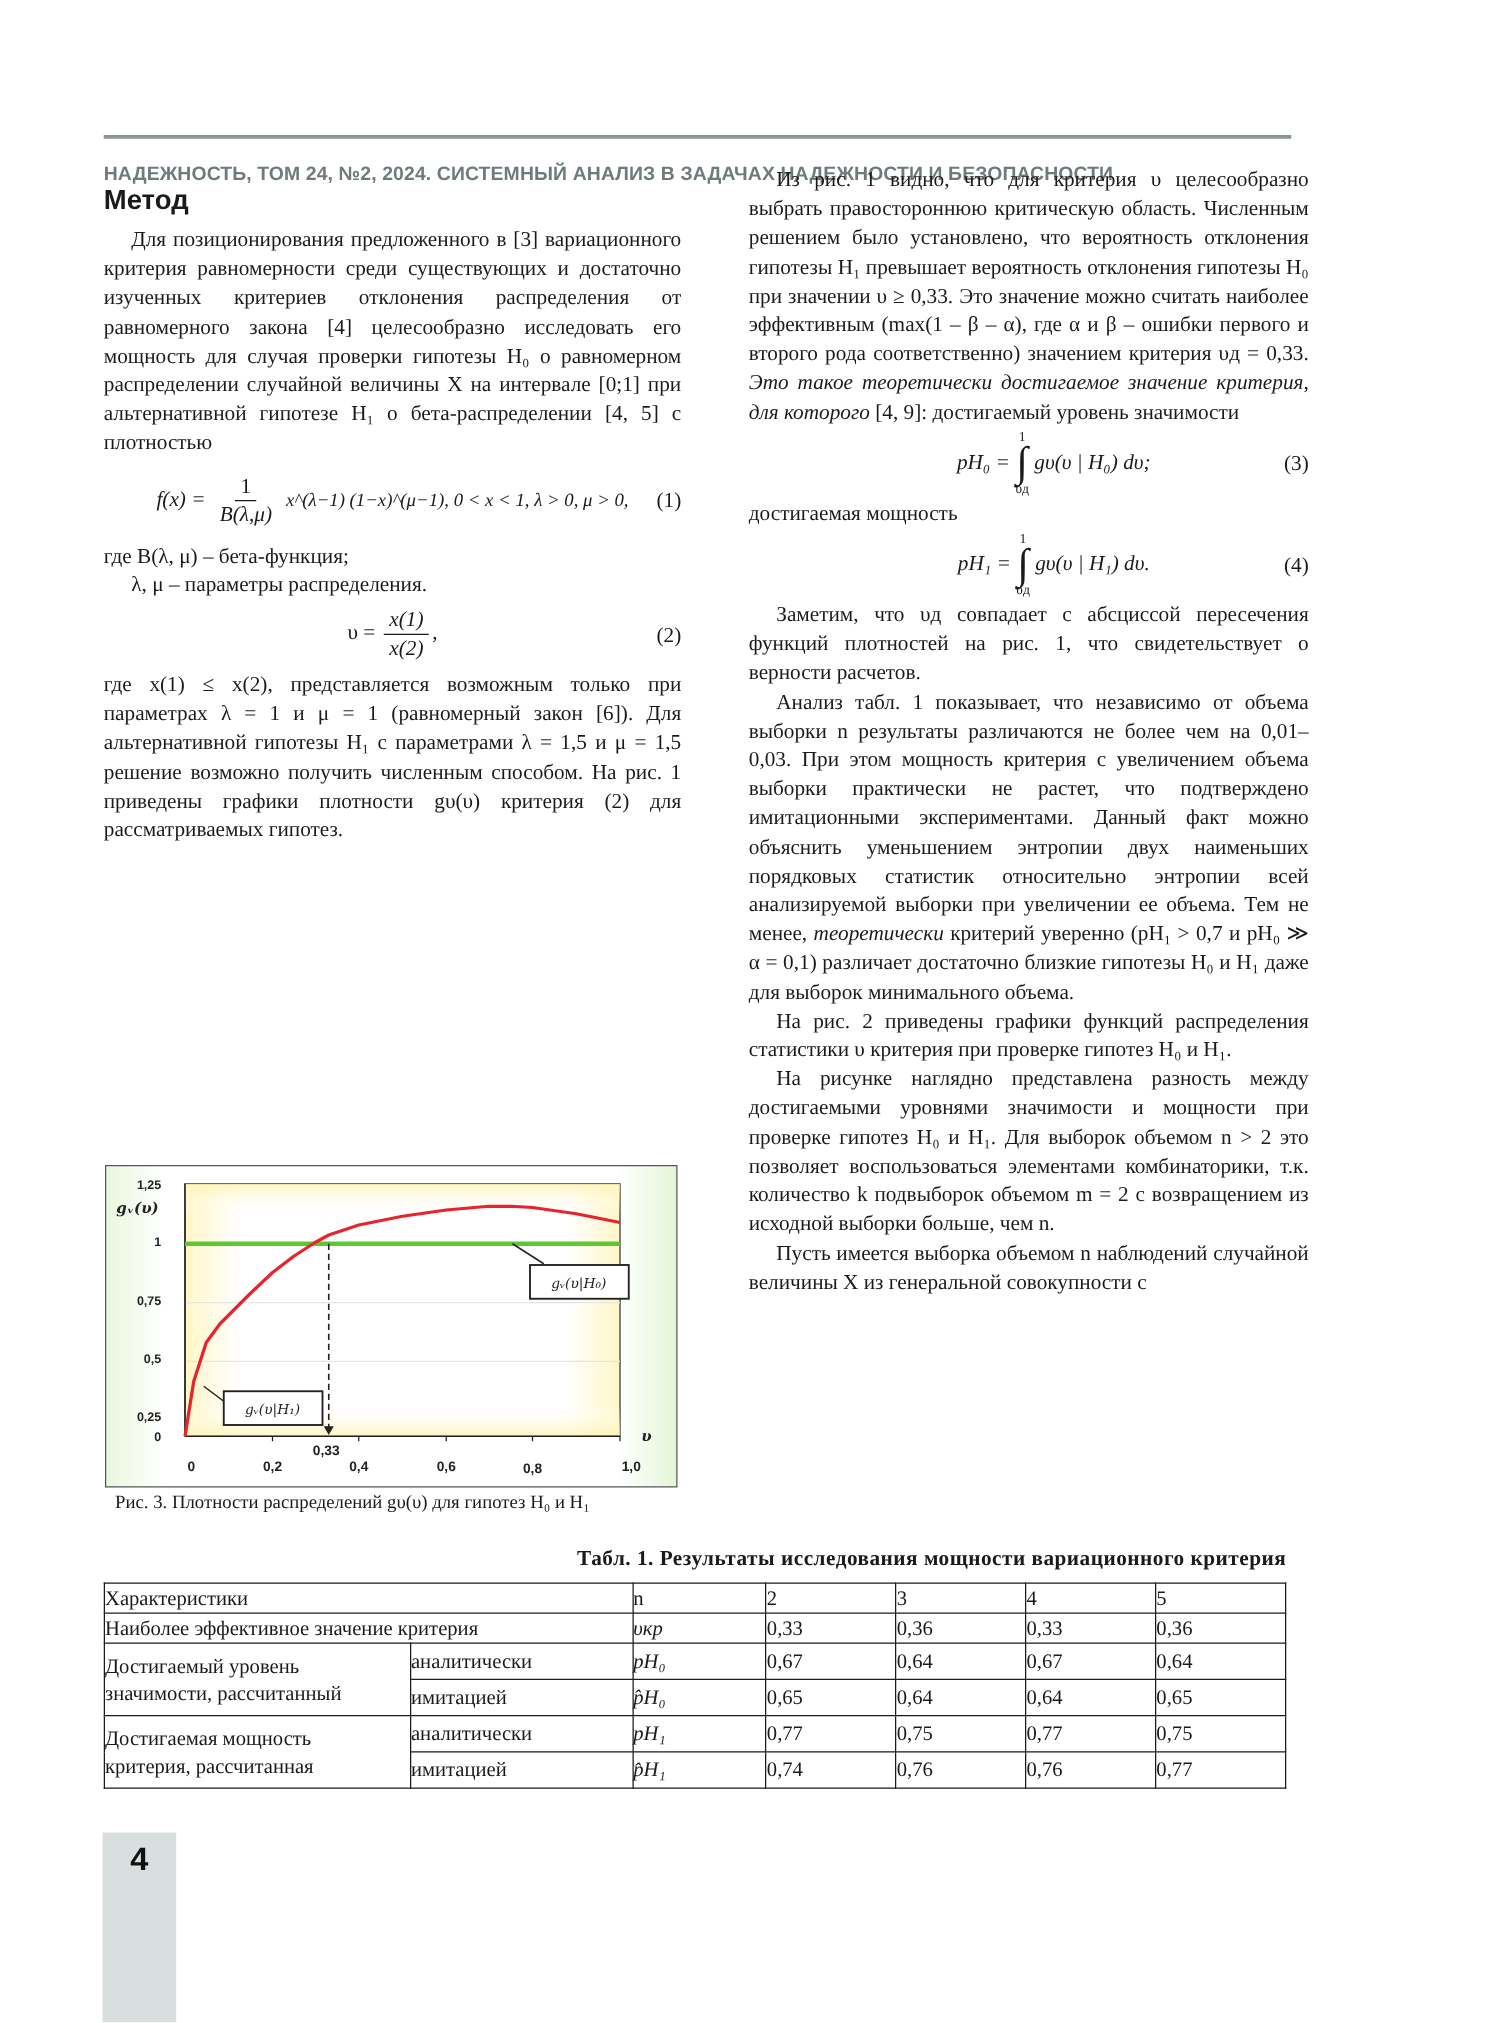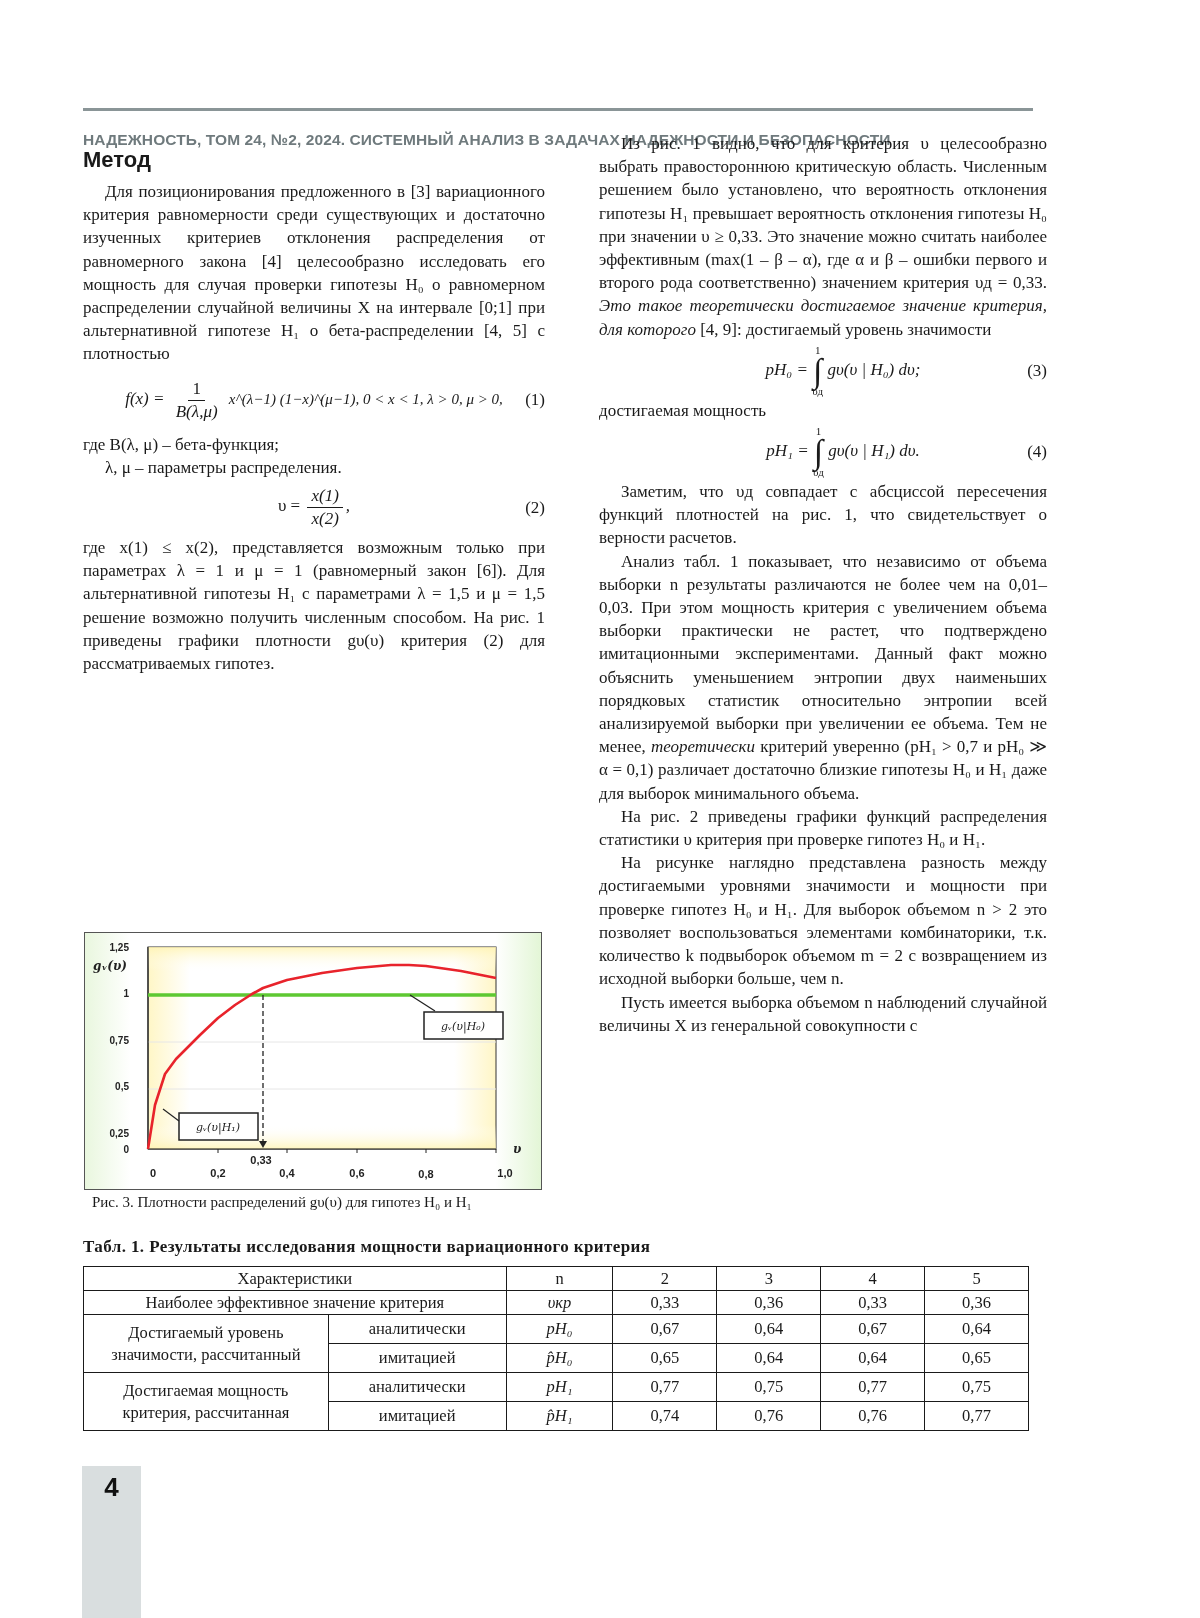--- a/index.html
+++ b/index.html
@@ -23,24 +23,24 @@
   .frac .bot { line-height:22px; padding:0 4px; }
   .integral { display:inline-flex; flex-direction:column; align-items:center; vertical-align:middle; font-style:normal; }
   .integral .lim { font-size:11px; line-height:11px; }
   .integral .sign { font-size:34px; line-height:30px; }
   i { font-style:italic; }
   
   .chart { position:absolute; left:84px; top:932px; width:456px; height:256px;
            border:1px solid #555; background:linear-gradient(90deg,#e9f7de 0%,#ffffff 10%,#ffffff 90%,#e3f6d6 100%); }
   .caption { position:absolute; left:92px; top:1194px; font-size:15px; white-space:nowrap; }
   
-  .tbl-title { position:absolute; left:83px; top:1237px; width:946px; text-align:left;
+  .tbl-title { position:absolute; left:83px; top:1237px; width:946px; text-align:right;
                font-weight:bold; font-size:17px; letter-spacing:0.4px; }
   table.t1 { position:absolute; left:83px; top:1266px; width:946px; border-collapse:collapse; font-size:16.5px; }
-  table.t1 td { border:1.5px solid #1a1a1a; text-align:center; padding:0; height:23px; line-height:22px; }
+  table.t1 td { border:1.5px solid #1a1a1a; padding:0; height:23px; line-height:22px; }
   table.t1 tr.tall td { height:28px; }
   .pagebox { position:absolute; left:82px; top:1466px; width:59px; height:152px; background:#d9dedf; }
   .pagenum { position:absolute; left:82px; top:1472px; width:59px; text-align:center;
              font-family:"Liberation Sans", "DejaVu Sans", sans-serif; font-weight:bold; font-size:26px; color:#111; }
 </style>
 </head>
 <body>
 
 <div class="header">НАДЕЖНОСТЬ, ТОМ 24, №2, 2024. СИСТЕМНЫЙ АНАЛИЗ В ЗАДАЧАХ НАДЕЖНОСТИ И БЕЗОПАСНОСТИ</div>
 <div class="header-rule"></div>

